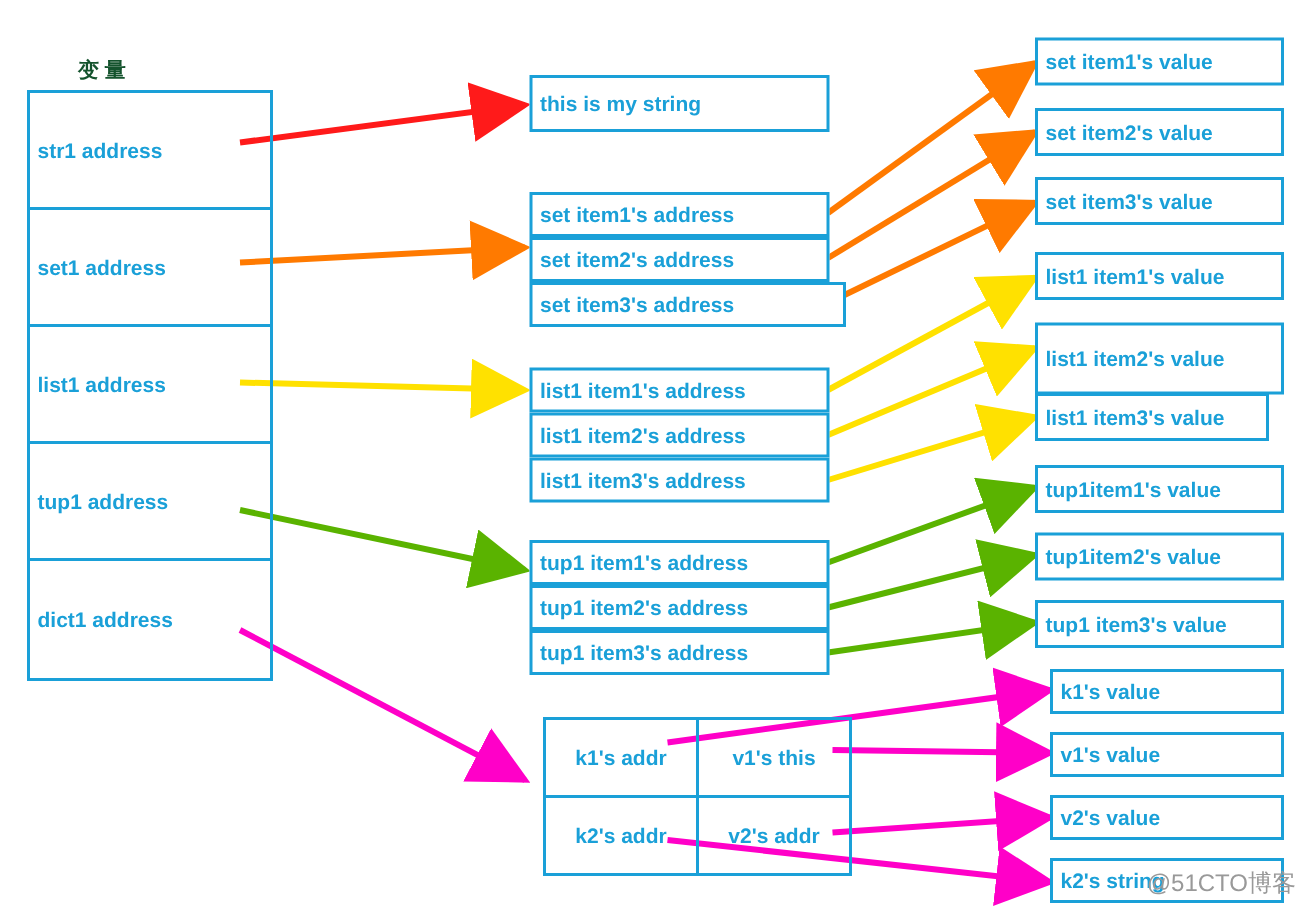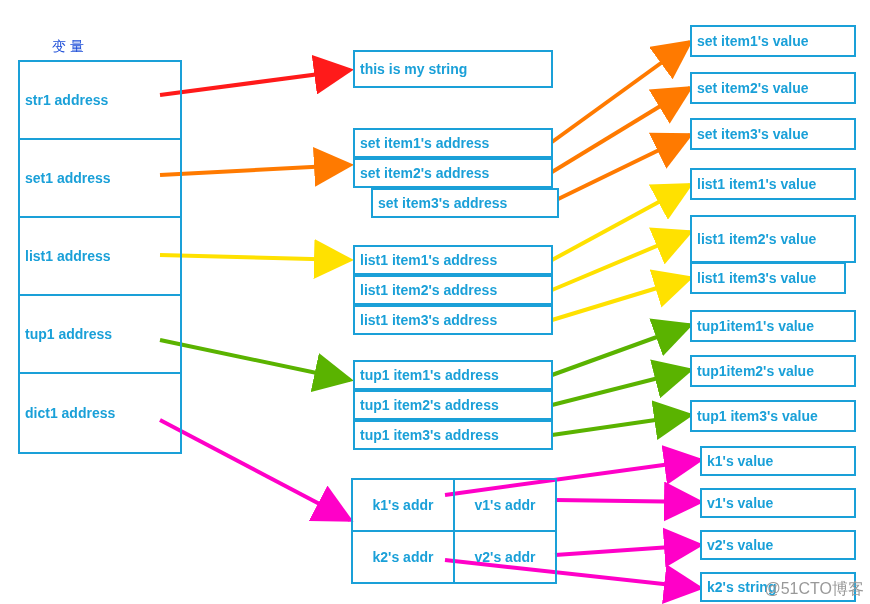--- a/index.html
+++ b/index.html
@@ -1,18 +1,18 @@
 <!DOCTYPE html>
 <html><head>
 <meta charset="utf-8">
 <style>
   html,body{margin:0;padding:0;width:870px;height:604px;background:#fff;font-family:Arial,"Microsoft YaHei",sans-serif;font-size:14px;color:#1aa0d8;font-weight:bold;overflow:hidden}
   .stage{position:relative;width:870px;height:604px}
   .box{position:absolute;border:2px solid #1aa0d8;background:#fff;display:flex;align-items:center;padding:0 5px;box-sizing:border-box}
-  .lbl{position:absolute;color:#1d4ed8;font-weight:normal}
+  .lbl{position:absolute;color:#14532d;font-weight:bold}
   .vartable{position:absolute;border:2px solid #1aa0d8}
   .vartable .cell{border-bottom:2px solid #1aa0d8;display:flex;align-items:center;padding-left:5px;box-sizing:border-box;height:78px}
   .vartable .cell:last-child{border-bottom:none}
   .dictbox{position:absolute;border:2px solid #1aa0d8}
   .dictbox .row{display:flex;border-bottom:2px solid #1aa0d8;height:50px}
   .dictbox .row:last-child{border-bottom:none}
   .dictbox .dc{flex:1;border-right:2px solid #1aa0d8;display:flex;align-items:center;justify-content:center}
   .dictbox .dc:last-child{border-right:none}
   svg.arrows{position:absolute;left:0;top:0;width:870px;height:604px;pointer-events:none}
   .watermark{position:absolute;right:6px;bottom:4px;color:#999;font-size:16px;font-weight:normal}
@@ -71,34 +71,34 @@
     <div class="cell">set1 address</div>
     <div class="cell">list1 address</div>
     <div class="cell">tup1 address</div>
     <div class="cell">dict1 address</div>
   </div>
 
   <div class="box" style="left:353px;top:50px;width:200px;height:38px">this is my string</div>
 
   <div class="box" style="left:353px;top:128px;width:200px;height:30px">set item1's address</div>
   <div class="box" style="left:353px;top:158px;width:200px;height:30px">set item2's address</div>
-  <div class="box" style="left:371px;top:188px;width:188px;height:30px">set item3's address</div>
+  <div class="box" style="left:353px;top:188px;width:211px;height:30px">set item3's address</div>
 
   <div class="box" style="left:353px;top:245px;width:200px;height:30px">list1 item1's address</div>
   <div class="box" style="left:353px;top:275px;width:200px;height:30px">list1  item2's address</div>
   <div class="box" style="left:353px;top:305px;width:200px;height:30px">list1  item3's address</div>
 
   <div class="box" style="left:353px;top:360px;width:200px;height:30px">tup1  item1's address</div>
   <div class="box" style="left:353px;top:390px;width:200px;height:30px">tup1  item2's address</div>
   <div class="box" style="left:353px;top:420px;width:200px;height:30px">tup1  item3's address</div>
 
-  <div class="dictbox" style="left:351px;top:478px;width:202px">
+  <div class="dictbox" style="left:362px;top:478px;width:202px">
     <div class="row">
       <div class="dc">k1's addr</div>
-      <div class="dc">v1's addr</div>
+      <div class="dc">v1's this</div>
     </div>
     <div class="row">
       <div class="dc">k2's addr</div>
       <div class="dc">v2's addr</div>
     </div>
   </div>
 
   <div class="box" style="left:690px;top:25px;width:166px;height:32px">set item1's value</div>
   <div class="box" style="left:690px;top:72px;width:166px;height:32px">set item2's value</div>
   <div class="box" style="left:690px;top:118px;width:166px;height:32px">set item3's value</div>

